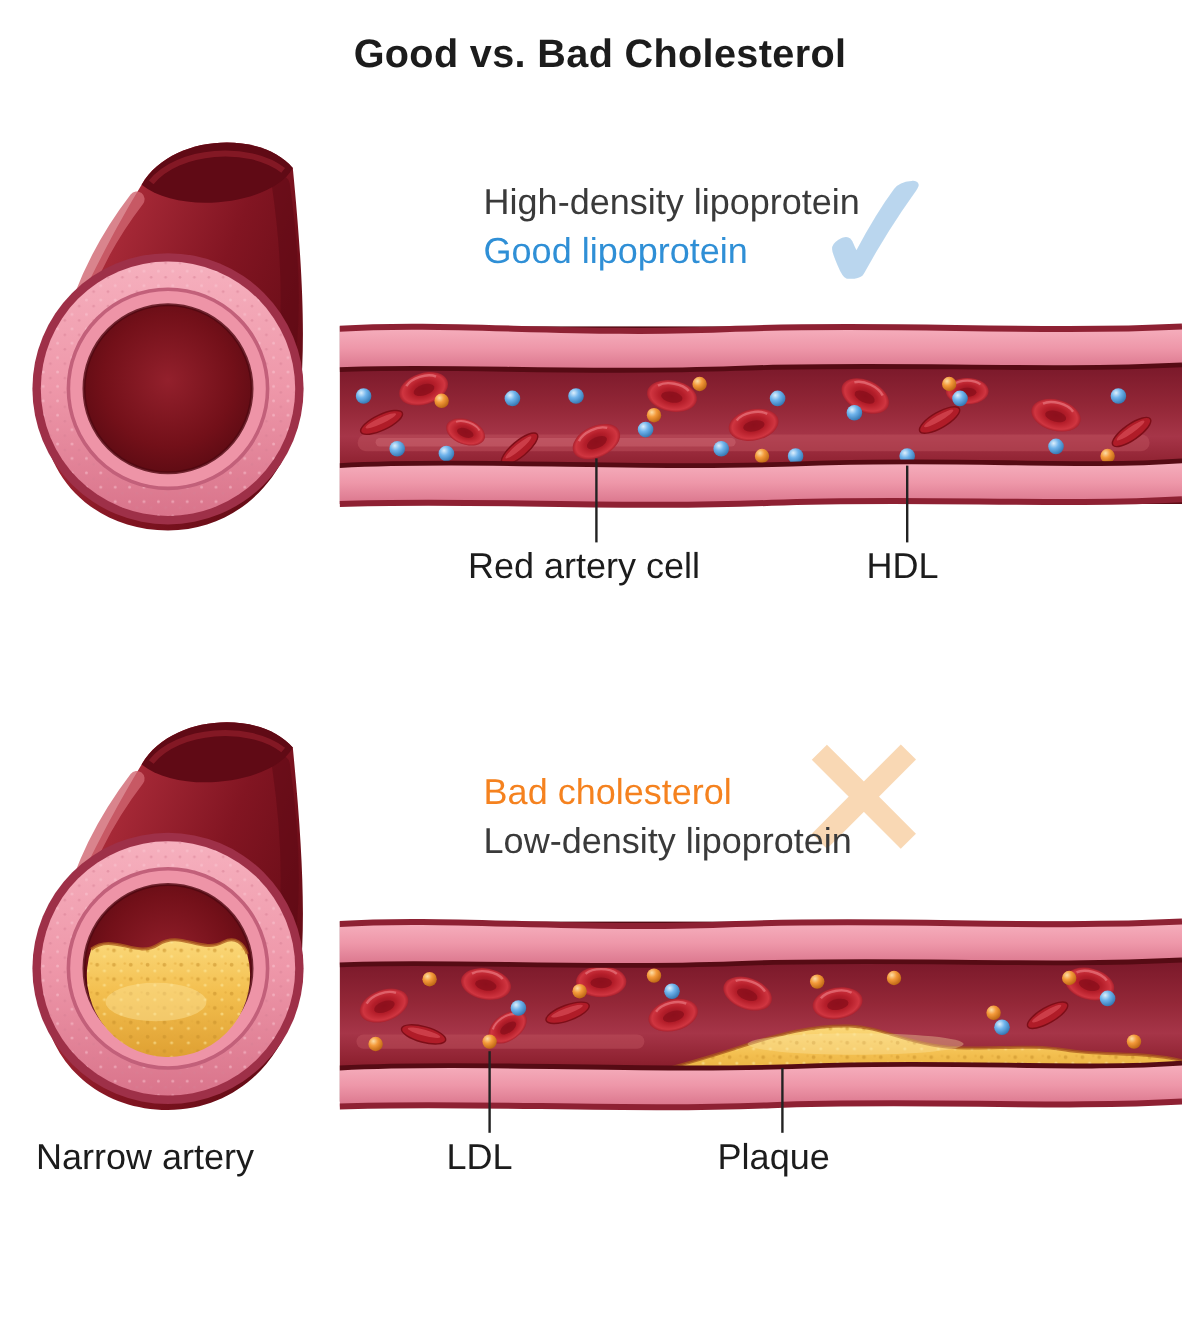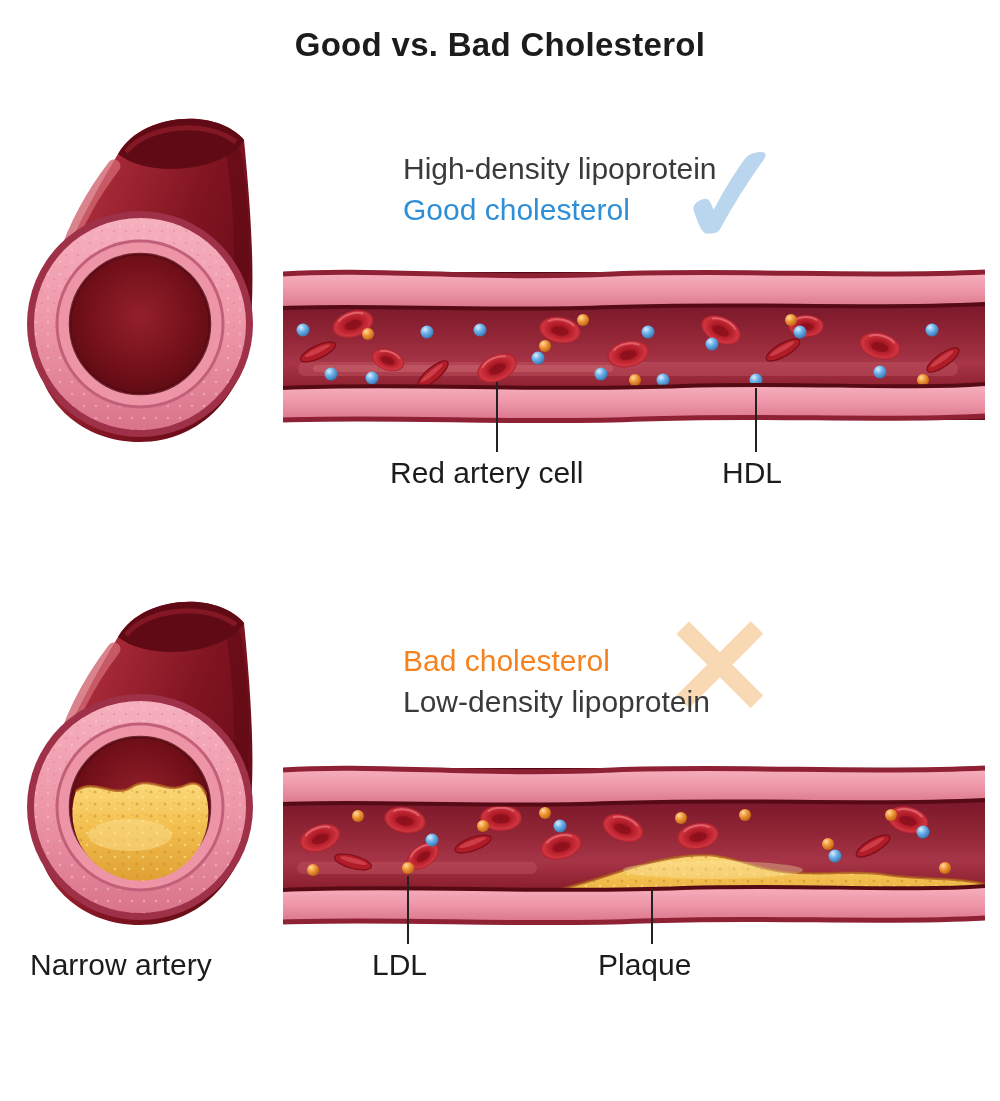--- a/index.html
+++ b/index.html
@@ -126,21 +126,21 @@
 </svg>
 
 <div class="canvas">
 
   <h1 class="title">Good vs. Bad Cholesterol</h1>
 
   <span class="mark mark-check">✓</span>
 
   <div class="heading h-good">
     <div class="hline">High-density lipoprotein</div>
-    <div class="hline accent-good">Good cholesterol</div>
+    <div class="hline accent-good">Good lipoprotein</div>
   </div>
 
   <svg class="artery-svg artery-top" viewBox="0 0 240 350">
     <use href="#arteryBase"></use>
   </svg>
 
   <svg class="vessel-svg vessel-top" viewBox="0 0 702 165">
     <rect x="0" y="10" width="702" height="148" fill="url(#intG)"></rect>
     <rect x="15" y="100" width="660" height="14" rx="7" fill="#c25560" opacity="0.45"></rect>
     <rect x="30" y="103" width="300" height="7" rx="3.5" fill="#d4707a" opacity="0.4"></rect>

